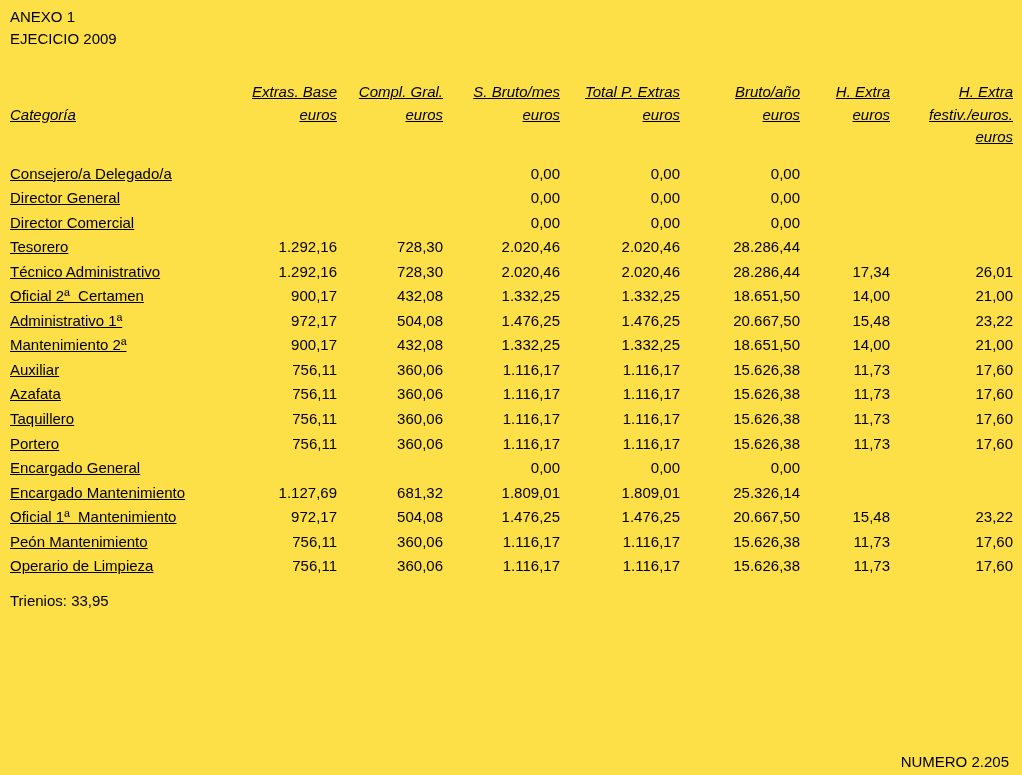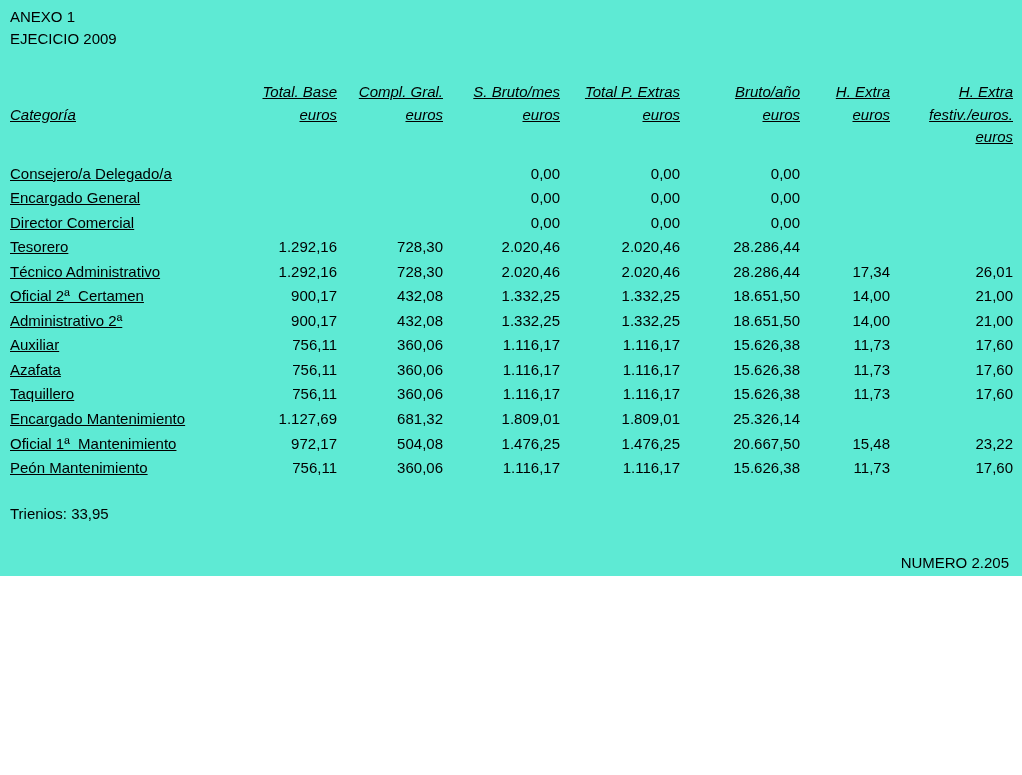--- a/index.html
+++ b/index.html
@@ -3,24 +3,24 @@
 <meta charset="utf-8">
 <style>
   html, body {
     margin: 0;
     padding: 0;
     background: #ffffff;
   }
   .page {
     position: relative;
     width: 1022px;
-    height: 576px;
+    height: 775px;
     box-sizing: border-box;
     padding: 6px 9px 12px 10px;
-    background: #5eead4;
+    background: #fde047;
     color: #000000;
     font-family: "Liberation Sans", "DejaVu Sans", sans-serif;
     font-size: 15px;
     overflow: hidden;
   }
   .title-block div {
     line-height: 22px;
     white-space: pre;
   }
   table.salary {
@@ -62,21 +62,21 @@
   .cat, th.cat {
     text-align: left;
     white-space: pre;
     text-decoration: underline;
   }
   tbody td {
     height: 24.55px;
     line-height: 24.55px;
   }
   .footer-note {
-    margin-top: 22px;
+    margin-top: 11px;
     line-height: 22px;
   }
   .page-number {
     position: absolute;
     right: 13px;
     bottom: 4px;
     line-height: 18px;
   }
 </style>
 </head>
@@ -96,21 +96,21 @@
         <col class="c2">
         <col class="c3">
       <col class="c4">
         <col class="c5">
         <col class="c6">
         <col class="c7">
     </colgroup>
     <thead>
       <tr class="hdr-row-1">
         <th class="cat"></th>
-        <th class="num"><span class="hdr">Total. Base</span></th>
+        <th class="num"><span class="hdr">Extras. Base</span></th>
         <th class="num"><span class="hdr">Compl. Gral.</span></th>
         <th class="num"><span class="hdr">S. Bruto/mes</span></th>
         <th class="num"><span class="hdr">Total P. Extras</span></th>
         <th class="num"><span class="hdr">Bruto/año</span></th>
         <th class="num"><span class="hdr">H. Extra</span></th>
         <th class="num"><span class="hdr">H. Extra</span></th>
       </tr>
       <tr class="hdr-row-2">
         <th class="cat"><span class="hdr">Categoría</span></th>
         <th class="num"><span class="hdr">euros</span></th>
@@ -138,21 +138,21 @@
     <td class="num"></td>
     <td class="num"></td>
     <td class="num">0,00</td>
     <td class="num">0,00</td>
     <td class="num">0,00</td>
     <td class="num"></td>
     <td class="num"></td>
   </tr>
 
   <tr>
-    <td class="cat">Encargado General</td>
+    <td class="cat">Director General</td>
     <td class="num"></td>
     <td class="num"></td>
     <td class="num">0,00</td>
     <td class="num">0,00</td>
     <td class="num">0,00</td>
     <td class="num"></td>
     <td class="num"></td>
   </tr>
 
   <tr>
@@ -193,23 +193,33 @@
     <td class="cat">Oficial 2ª  Certamen</td>
     <td class="num">900,17</td>
     <td class="num">432,08</td>
     <td class="num">1.332,25</td>
     <td class="num">1.332,25</td>
     <td class="num">18.651,50</td>
     <td class="num">14,00</td>
     <td class="num">21,00</td>
   </tr>
 
-
-  <tr>
-    <td class="cat">Administrativo 2ª</td>
+  <tr>
+    <td class="cat">Administrativo 1ª</td>
+    <td class="num">972,17</td>
+    <td class="num">504,08</td>
+    <td class="num">1.476,25</td>
+    <td class="num">1.476,25</td>
+    <td class="num">20.667,50</td>
+    <td class="num">15,48</td>
+    <td class="num">23,22</td>
+  </tr>
+
+  <tr>
+    <td class="cat">Mantenimiento 2ª</td>
     <td class="num">900,17</td>
     <td class="num">432,08</td>
     <td class="num">1.332,25</td>
     <td class="num">1.332,25</td>
     <td class="num">18.651,50</td>
     <td class="num">14,00</td>
     <td class="num">21,00</td>
   </tr>
 
   <tr>
@@ -238,21 +248,41 @@
     <td class="cat">Taquillero</td>
     <td class="num">756,11</td>
     <td class="num">360,06</td>
     <td class="num">1.116,17</td>
     <td class="num">1.116,17</td>
     <td class="num">15.626,38</td>
     <td class="num">11,73</td>
     <td class="num">17,60</td>
   </tr>
 
-
+  <tr>
+    <td class="cat">Portero</td>
+    <td class="num">756,11</td>
+    <td class="num">360,06</td>
+    <td class="num">1.116,17</td>
+    <td class="num">1.116,17</td>
+    <td class="num">15.626,38</td>
+    <td class="num">11,73</td>
+    <td class="num">17,60</td>
+  </tr>
+
+  <tr>
+    <td class="cat">Encargado General</td>
+    <td class="num"></td>
+    <td class="num"></td>
+    <td class="num">0,00</td>
+    <td class="num">0,00</td>
+    <td class="num">0,00</td>
+    <td class="num"></td>
+    <td class="num"></td>
+  </tr>
 
   <tr>
     <td class="cat">Encargado Mantenimiento</td>
     <td class="num">1.127,69</td>
     <td class="num">681,32</td>
     <td class="num">1.809,01</td>
     <td class="num">1.809,01</td>
     <td class="num">25.326,14</td>
     <td class="num"></td>
     <td class="num"></td>
@@ -274,20 +304,30 @@
     <td class="cat">Peón Mantenimiento</td>
     <td class="num">756,11</td>
     <td class="num">360,06</td>
     <td class="num">1.116,17</td>
     <td class="num">1.116,17</td>
     <td class="num">15.626,38</td>
     <td class="num">11,73</td>
     <td class="num">17,60</td>
   </tr>
 
+  <tr>
+    <td class="cat">Operario de Limpieza</td>
+    <td class="num">756,11</td>
+    <td class="num">360,06</td>
+    <td class="num">1.116,17</td>
+    <td class="num">1.116,17</td>
+    <td class="num">15.626,38</td>
+    <td class="num">11,73</td>
+    <td class="num">17,60</td>
+  </tr>
 </tbody>
   </table>
 
   <div class="footer-note">Trienios: 33,95</div>
 
   <div class="page-number">NUMERO 2.205</div>
 
 </div>
 
 </body></html>

